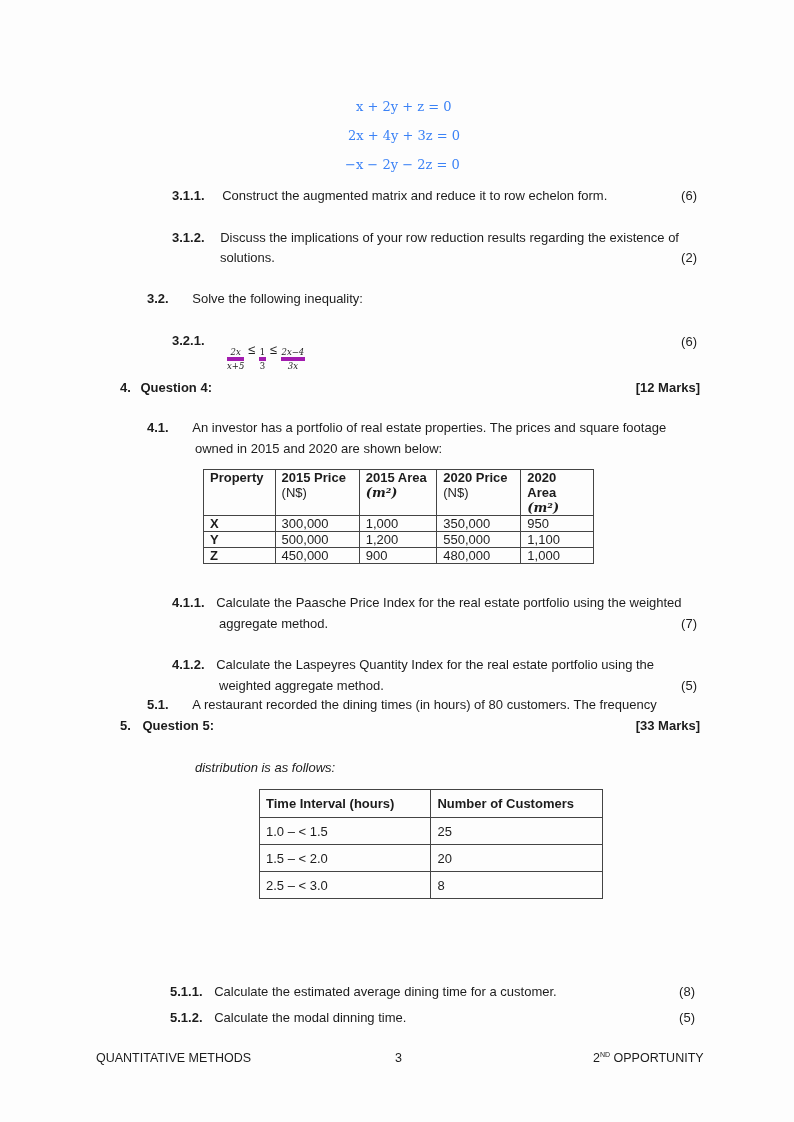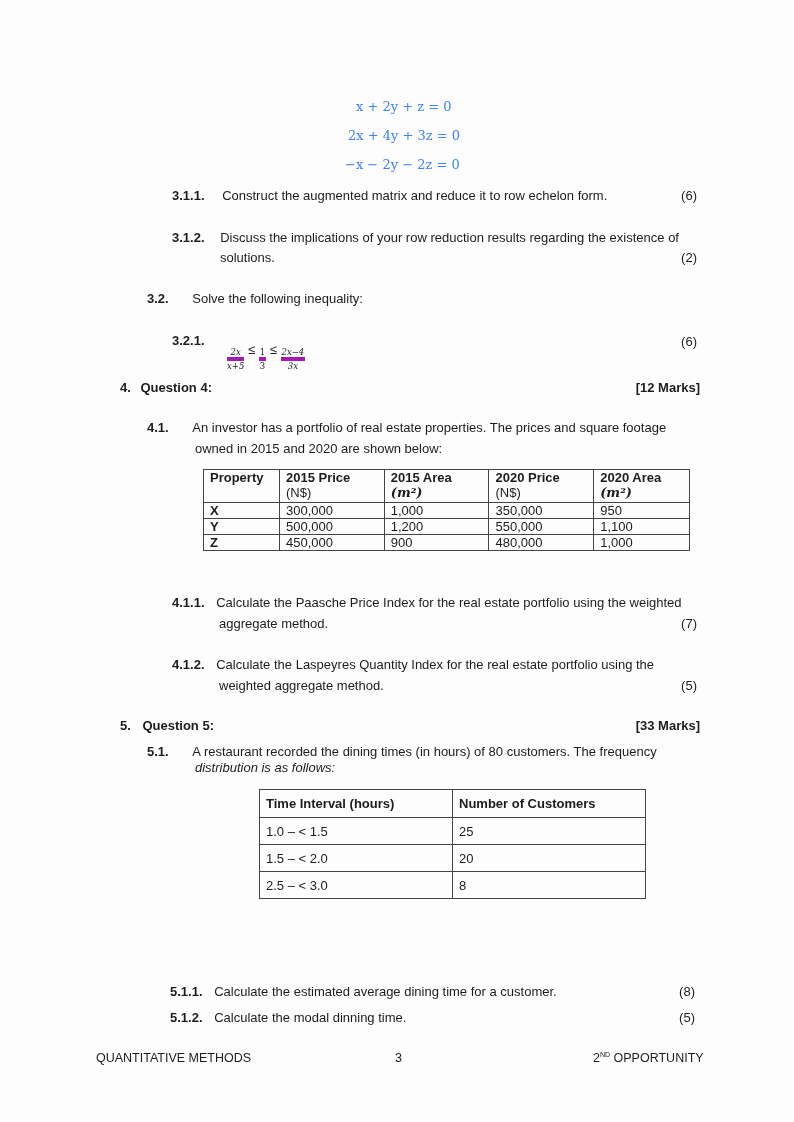--- a/index.html
+++ b/index.html
@@ -64,21 +64,21 @@
   <span style="margin-left:6px;">Question 4:</span>
 </div>
 <div class="marks num" style="left:600px; width:100px; top:380px;">[12 Marks]</div>
 
 <div class="abs line" style="left:147px; top:420px;">
   <span class="num">4.1.</span>
   <span style="margin-left:20px;">An investor has a portfolio of real estate properties. The prices and square footage</span>
 </div>
 <div class="abs line" style="left:195px; top:441px;">owned in 2015 and 2020 are shown below:</div>
 
-<table style="left:203px; top:469px; width:487px;">
+<table style="left:203px; top:469px; width:391px;">
   <colgroup>
       <col style="width:76px">
       <col style="width:105px">
       <col style="width:105px">
       <col style="width:105px">
       <col style="width:96px">
     </colgroup>
   <tbody>
       <tr>
     <th>
@@ -139,27 +139,27 @@
 </div>
 <div class="abs line" style="left:219px; top:678px;">weighted aggregate method.</div>
 <div class="marks" style="left:640px; width:57px; top:678px;">(5)</div>
 
 <div class="abs line num" style="left:120px; top:718px;">
   <span>5.</span>
   <span style="margin-left:8px;">Question 5:</span>
 </div>
 <div class="marks num" style="left:600px; width:100px; top:718px;">[33 Marks]</div>
 
-<div class="abs line" style="left:147px; top:744px;">
+<div class="abs line" style="left:147px; top:697px;">
   <span class="num">5.1.</span>
   <span style="margin-left:20px;">A restaurant recorded the dining times (in hours) of 80 customers. The frequency</span>
 </div>
 <div class="abs line" style="left:195px; top:760px;font-style:italic;">distribution is as follows:</div>
 
-<table style="left:259px; top:789px; width:387px;">
+<table style="left:259px; top:789px; width:344px;">
   <colgroup>
       <col style="width:172px">
       <col style="width:172px">
     </colgroup>
   <tbody>
       <tr style="height:28px;">
     <th style="vertical-align:middle;">Time Interval (hours)</th>
     <th style="vertical-align:middle;">Number of Customers</th>
   </tr>
   <tr style="height:27px;">

